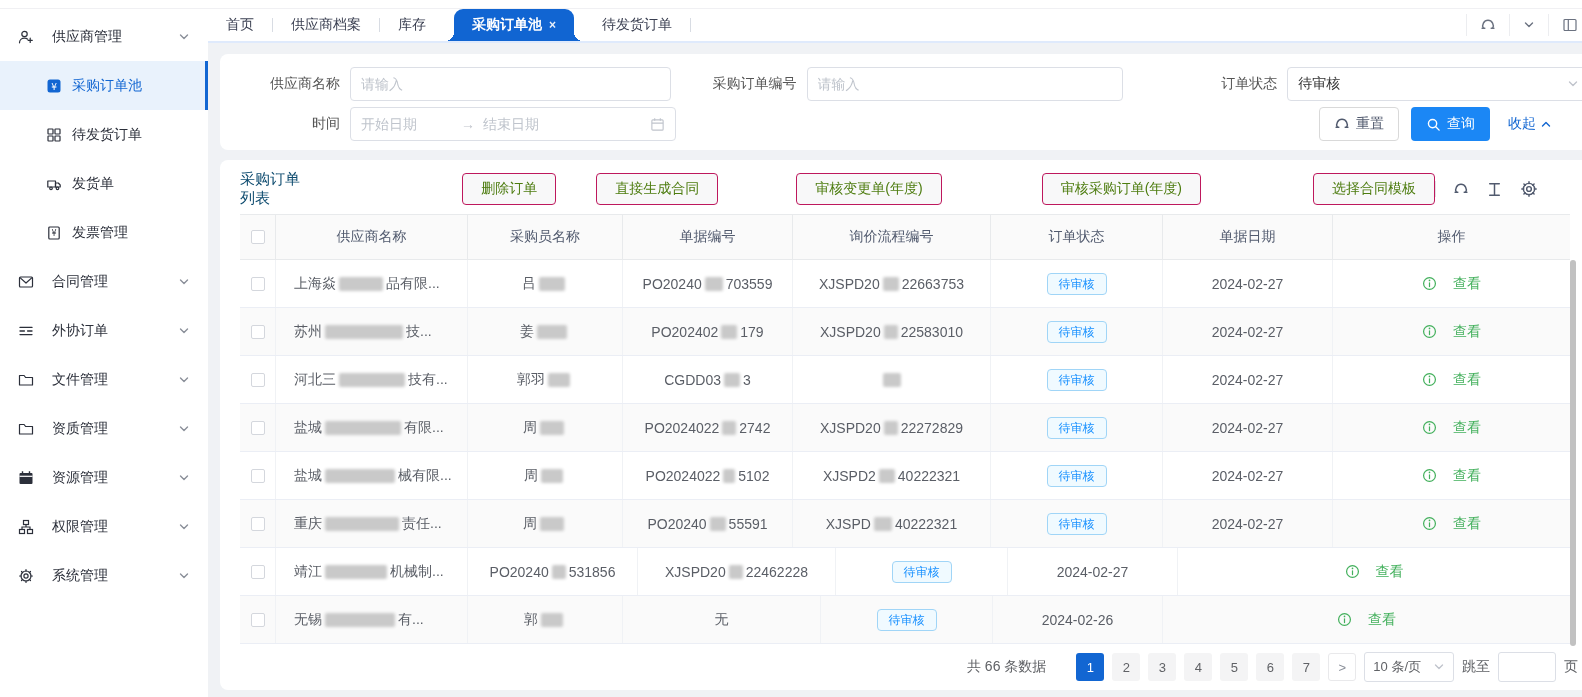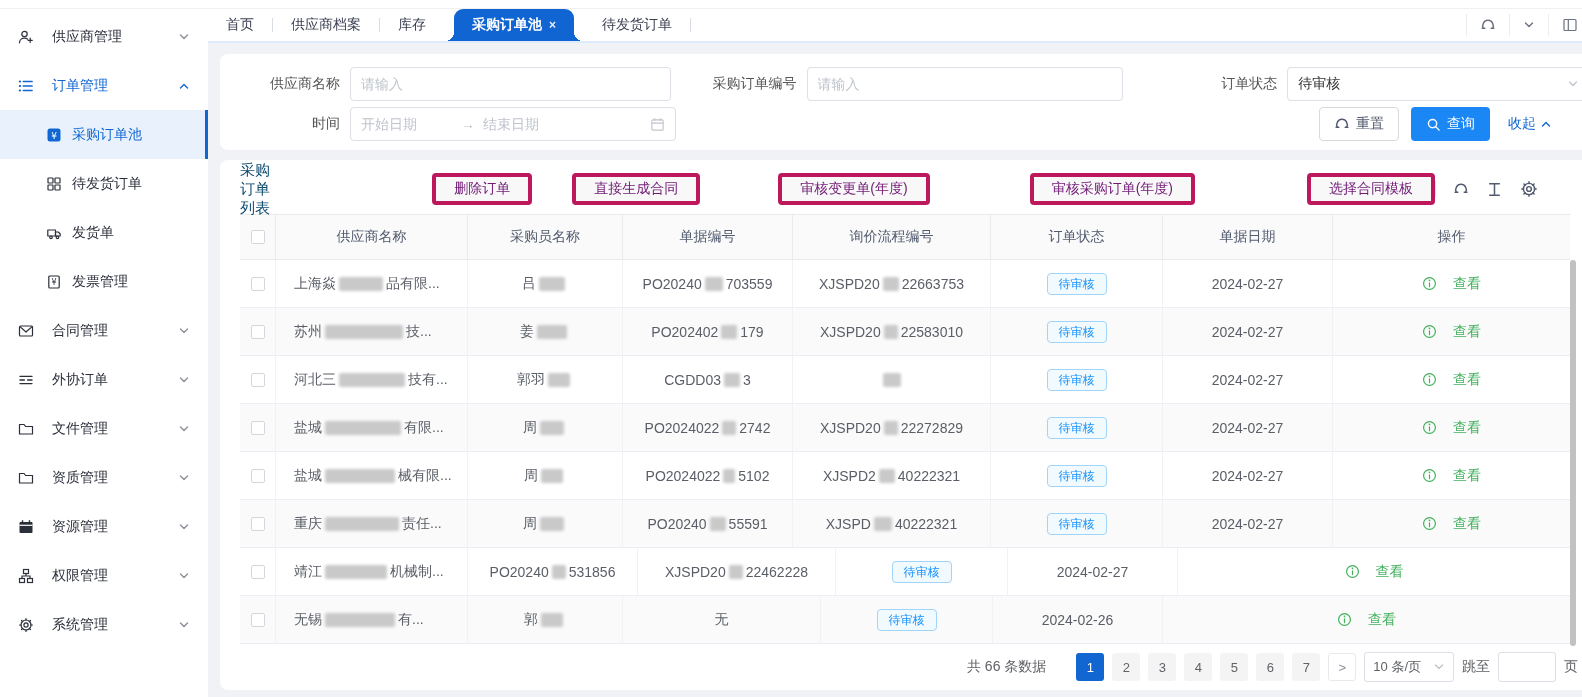--- a/index.html
+++ b/index.html
@@ -56,21 +56,21 @@
   .sel .chev{color:#c0c4cc}
   .factions{margin-left:auto;display:flex;align-items:center;gap:12px;padding-right:38px}
   .btn-reset{height:34px;padding:0 14px;border:1px solid #d9d9d9;border-radius:4px;background:#fff;color:#515a6e;display:flex;align-items:center;gap:6px;cursor:pointer;font:inherit}
   .btn-query{height:34px;padding:0 15px;border:none;border-radius:4px;background:#1b87f5;color:#fff;display:flex;align-items:center;gap:6px;cursor:pointer;font:inherit}
   .link-collapse{color:#1266d2;display:flex;align-items:center;gap:4px;cursor:pointer;margin-left:6px}
 
   
   .table-panel{position:absolute;left:220px;top:160px;width:1370px;height:530px;background:#fff;border-radius:8px;padding-top:12px;overflow:hidden;z-index:1}
   .toolbar{display:flex;align-items:center;height:34px;padding:0 20px}
   .t-title{font-size:15px;color:#0c4a6e}
-  .tbtn{height:32px;padding:0 18px;background:#f8f8f9;border:4px solid #be185d;border-radius:4px;color:#701a75;font:inherit;cursor:not-allowed;white-space:nowrap}
+  .tbtn{height:32px;padding:0 18px;background:#f8f8f9;border:1px solid #be185d;border-radius:4px;color:#4d7c0f;font:inherit;cursor:not-allowed;white-space:nowrap}
   .tbtn0{margin-left:160px}.tbtn1{margin-left:40px}.tbtn2{margin-left:78px}.tbtn3{margin-left:100px}.tbtn4{margin-left:112px}
   .tool-icons{margin-left:auto;display:flex;align-items:center;gap:17px;color:#515a6e;padding-right:32px}
   .tool-sep{width:1px;height:16px;background:#e2e2e4}
   .tool-icons .ic{cursor:pointer}
 
   .tbl{margin:8px 20px 0}
   .thead{display:flex;height:46px;background:#fafafa;border-top:1px solid #e8eaec;border-bottom:1px solid #e8eaec}
   .thead .cell{color:#515a6e;border-right:1px solid #e8eaec}
   .thead .cell:last-child{border-right:none}
   .row{display:flex;height:48px;border-bottom:1px solid #ebeef5;background:#fff}
@@ -111,34 +111,20 @@
             <path d="M12.2 9.2v4.2M10.1 11.3h4.2"></path>
           </svg>
         </span>
         <span class="lbl">供应商管理</span>
         <span class="ic chev">
           <svg viewBox="0 0 12 12" width="12" height="12" fill="none" stroke="currentColor" stroke-width="1.4" stroke-linecap="round" stroke-linejoin="round">
             <path d="M2.5 4 6 7.5 9.5 4"></path>
           </svg>
         </span>
       </div>
-      <div class="side-item hl">
-        <span class="ic">
-          <svg viewBox="0 0 16 16" width="16" height="16" fill="none" stroke="currentColor" stroke-width="1.3" stroke-linecap="round">
-            <path d="M5.2 3.5h9M5.2 8h9M5.2 12.5h9"></path>
-            <path d="M1.8 3.5h.3M1.8 8h.3M1.8 12.5h.3" stroke-width="2"></path>
-          </svg>
-        </span>
-        <span class="lbl">订单管理</span>
-        <span class="ic chev">
-          <svg viewBox="0 0 12 12" width="12" height="12" fill="none" stroke="currentColor" stroke-width="1.4" stroke-linecap="round" stroke-linejoin="round">
-            <path d="M2.5 8 6 4.5 9.5 8"></path>
-          </svg>
-        </span>
-      </div>
       <div class="side-sub active">
         <span class="ic">
           <svg viewBox="0 0 16 16" width="16" height="16">
             <rect x="1.5" y="1.5" width="13" height="13" rx="2.5" fill="currentColor"></rect>
             <text x="8" y="11.6" font-size="9" text-anchor="middle" fill="#ffffff" stroke="none" font-family="DejaVu Sans">¥</text>
           </svg>
         </span>
         <span class="lbl">采购订单池</span>
       </div>
       <div class="side-sub">

